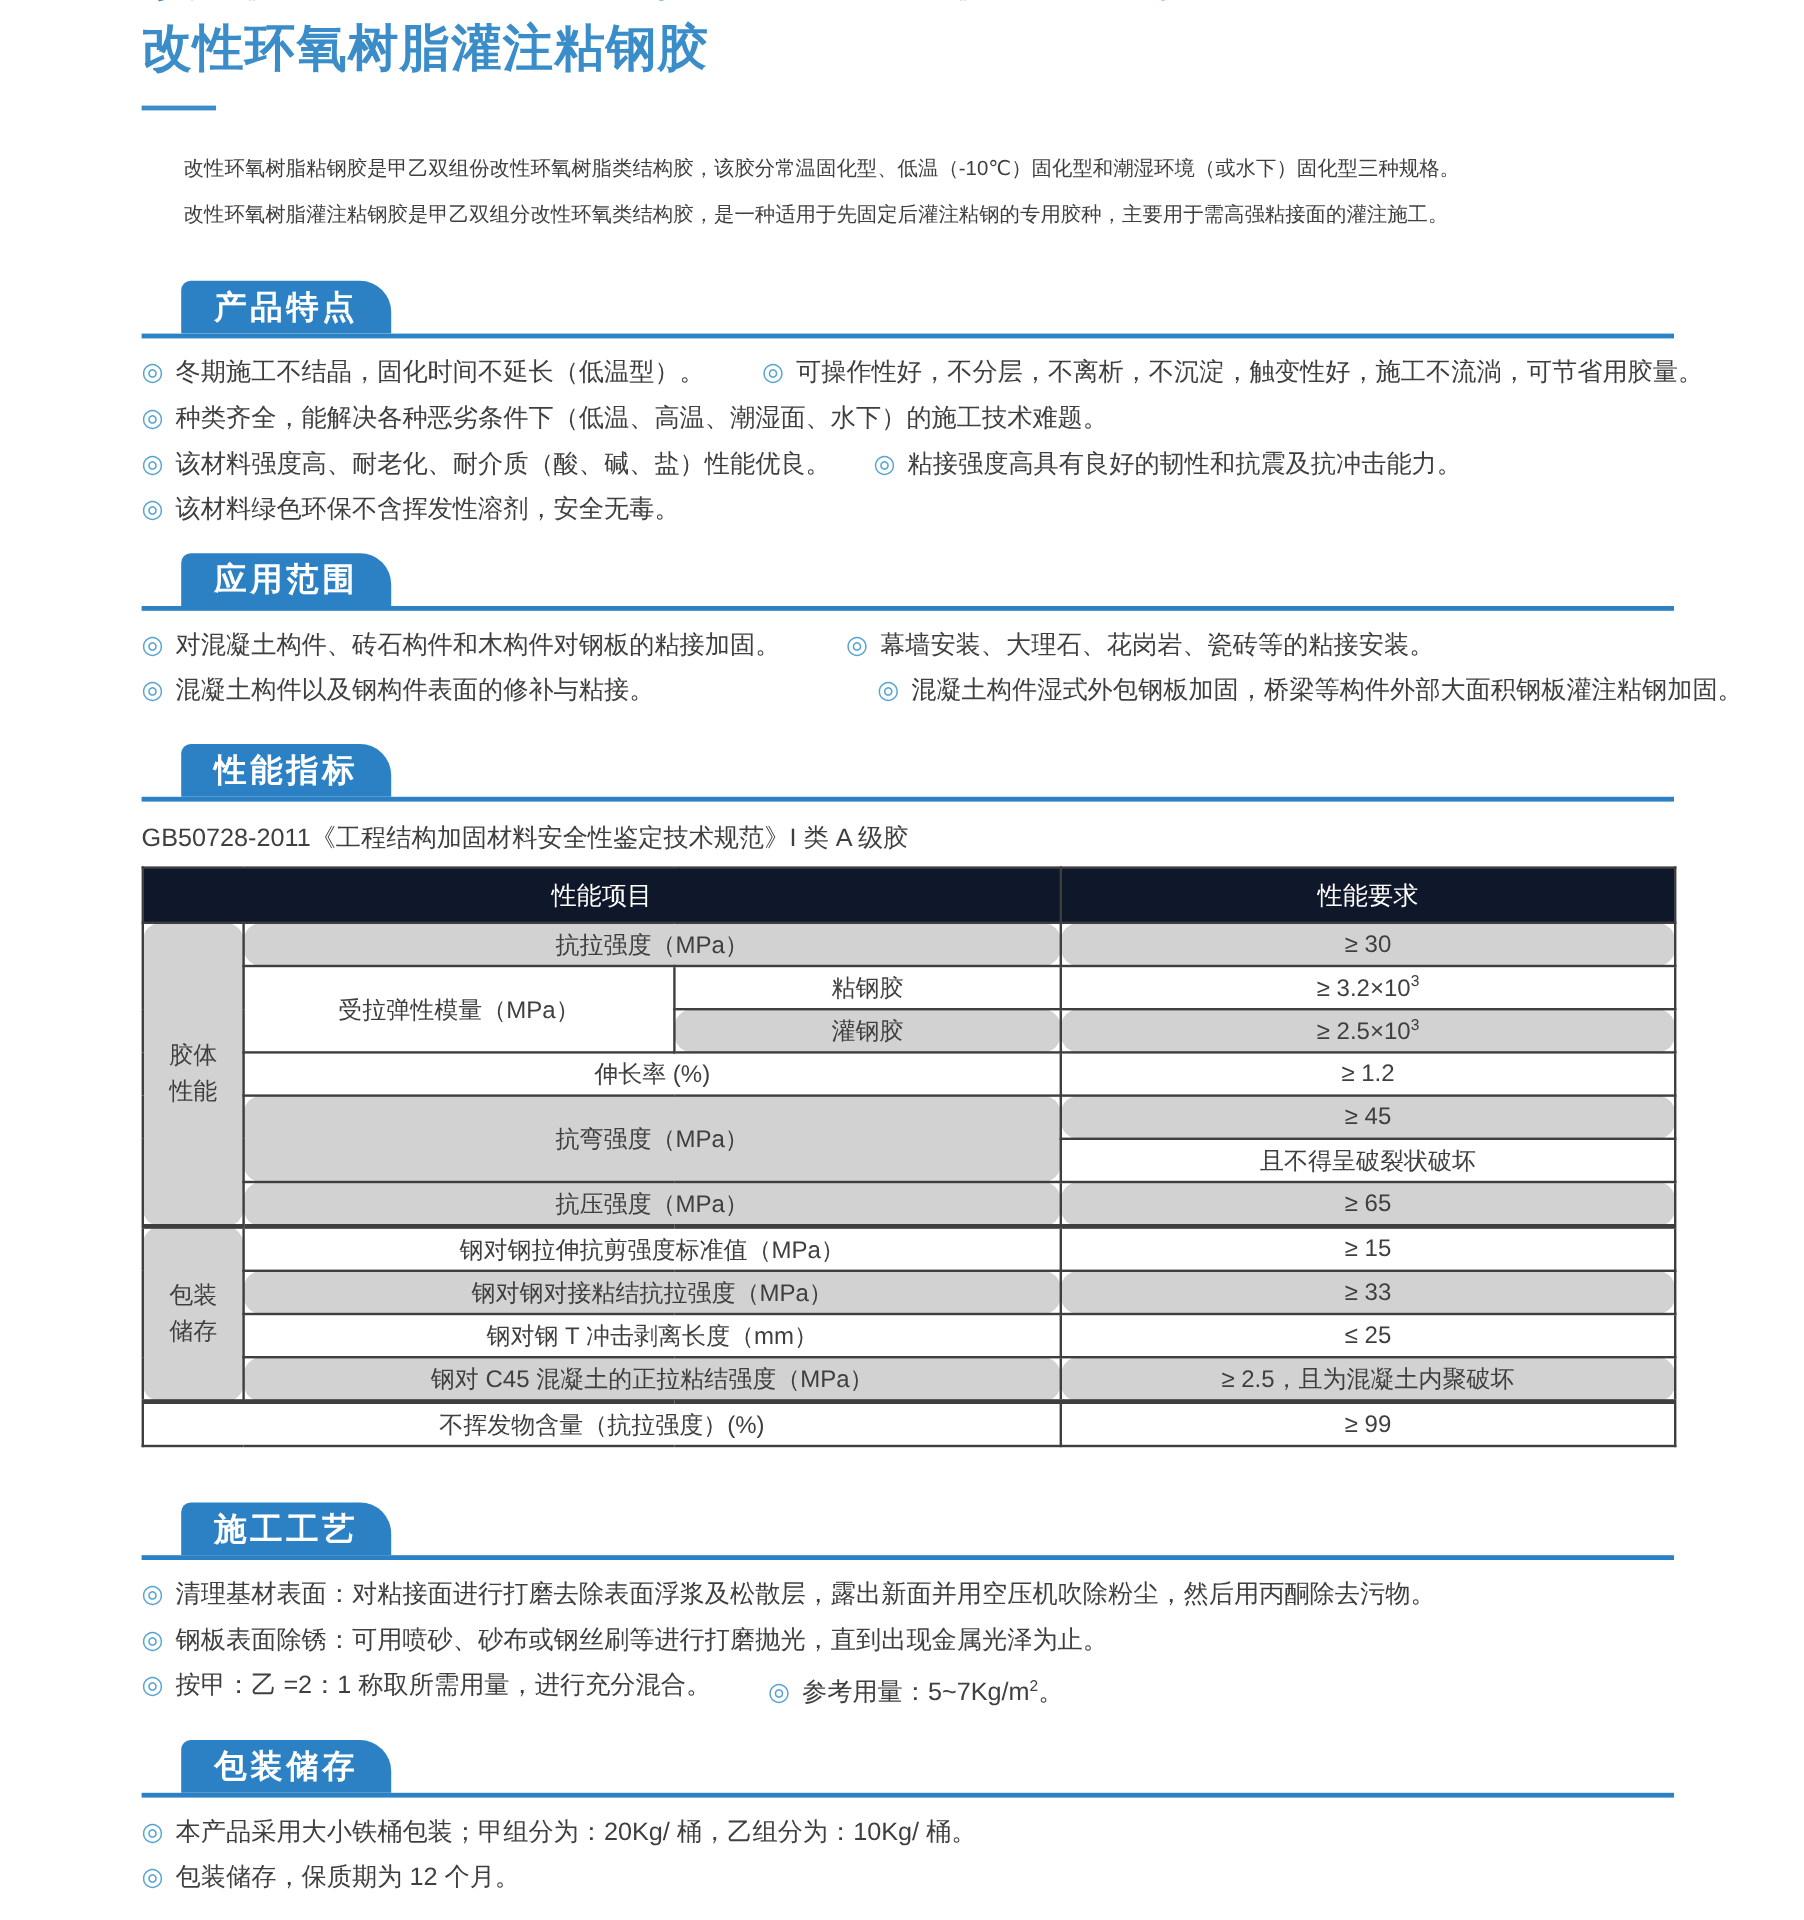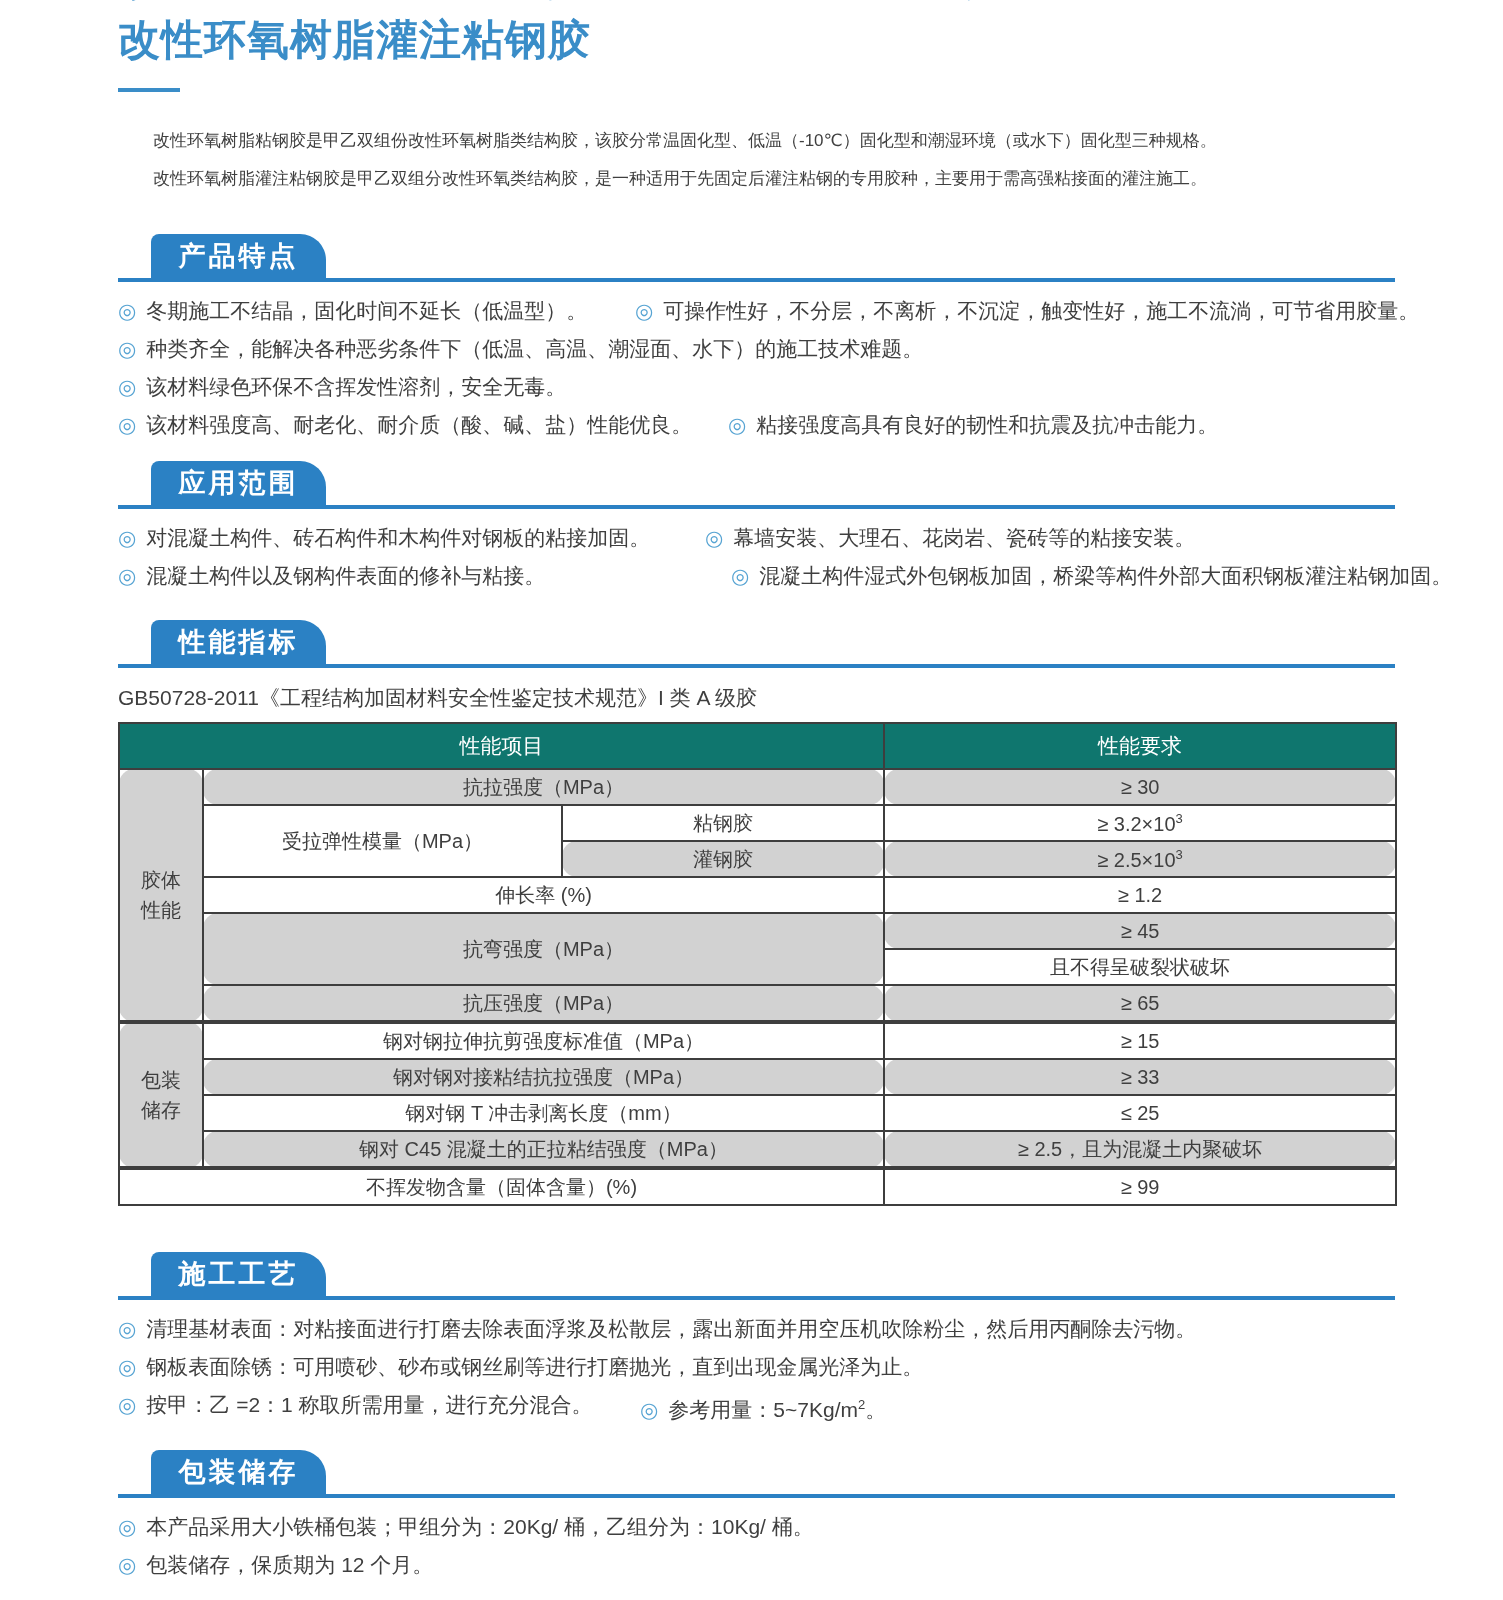--- a/index.html
+++ b/index.html
@@ -27,21 +27,21 @@
   }
   .brow{position:relative;font-size:21px;line-height:26px;white-space:nowrap;}
   .brow.first{margin-top:16px;}
   .brow + .brow{margin-top:12px;}
   .bullet{color:#57a4d3;margin-right:10px;font-size:21px;}
   .col2{position:absolute;top:0;}
   
   .caption{font-size:21px;margin:16px 0 10px 0;}
   table.perf{border-collapse:collapse;width:1277px;table-layout:fixed;}
   table.perf th{
-    background:#0f766e;color:#ffffff;font-weight:normal;font-size:21px;height:44px;
+    background:#0f172a;color:#ffffff;font-weight:normal;font-size:21px;height:44px;
   }
   table.perf th,table.perf td{
     border:2px solid #3e3e3e;padding:0 4px;text-align:center;vertical-align:middle;
   }
   table.perf td{height:34px;font-size:20px;}
   table.perf tr.thick td{border-top-width:4px;}
   td.gray{background:#d2d2d2;border-radius:15px;}
   td.white{background:#ffffff;}
   .grp-label{width:46px;margin:0 auto;word-break:break-all;line-height:30px;}
   sup{font-size:13px;}
@@ -74,25 +74,25 @@
       <div class="sec-box">产品特点</div>
     </div>
     <div class="brow first">
       <span class="bullet">◎</span><span>冬期施工不结晶，固化时间不延长（低温型）。</span>
       <span class="col2" style="left:517px"><span class="bullet">◎</span><span>可操作性好，不分层，不离析，不沉淀，触变性好，施工不流淌，可节省用胶量。</span></span>
     </div>
     <div class="brow">
       <span class="bullet">◎</span><span>种类齐全，能解决各种恶劣条件下（低温、高温、潮湿面、水下）的施工技术难题。</span>
     </div>
     <div class="brow">
-      <span class="bullet">◎</span><span>该材料绿色环保不含挥发性溶剂，安全无毒。</span>
-    </div>
-    <div class="brow">
       <span class="bullet">◎</span><span>该材料强度高、耐老化、耐介质（酸、碱、盐）性能优良。</span>
       <span class="col2" style="left:610px"><span class="bullet">◎</span><span>粘接强度高具有良好的韧性和抗震及抗冲击能力。</span></span>
+    </div>
+    <div class="brow">
+      <span class="bullet">◎</span><span>该材料绿色环保不含挥发性溶剂，安全无毒。</span>
     </div>
   </div>
 
   <div class="section" id="sec-scope">
     <div class="sec-head">
       <div class="sec-box">应用范围</div>
     </div>
     <div class="brow first">
       <span class="bullet">◎</span><span>对混凝土构件、砖石构件和木构件对钢板的粘接加固。</span>
       <span class="col2" style="left:587px"><span class="bullet">◎</span><span>幕墙安装、大理石、花岗岩、瓷砖等的粘接安装。</span></span>
@@ -165,21 +165,21 @@
       </tr>
       <tr>
         <td class="white" colspan="2">钢对钢 T 冲击剥离长度（mm）</td>
         <td class="white">≤ 25</td>
       </tr>
       <tr>
         <td class="gray" colspan="2">钢对 C45 混凝土的正拉粘结强度（MPa）</td>
         <td class="gray">≥ 2.5，且为混凝土内聚破坏</td>
       </tr>
       <tr class="thick">
-        <td class="white" colspan="3">不挥发物含量（固体含量）(%)</td>
+        <td class="white" colspan="3">不挥发物含量（抗拉强度）(%)</td>
         <td class="white">≥ 99</td>
       </tr>
     </tbody>
       </table>
   </div>
 
   <div class="section" id="sec-process">
     <div class="sec-head">
       <div class="sec-box">施工工艺</div>
     </div>

